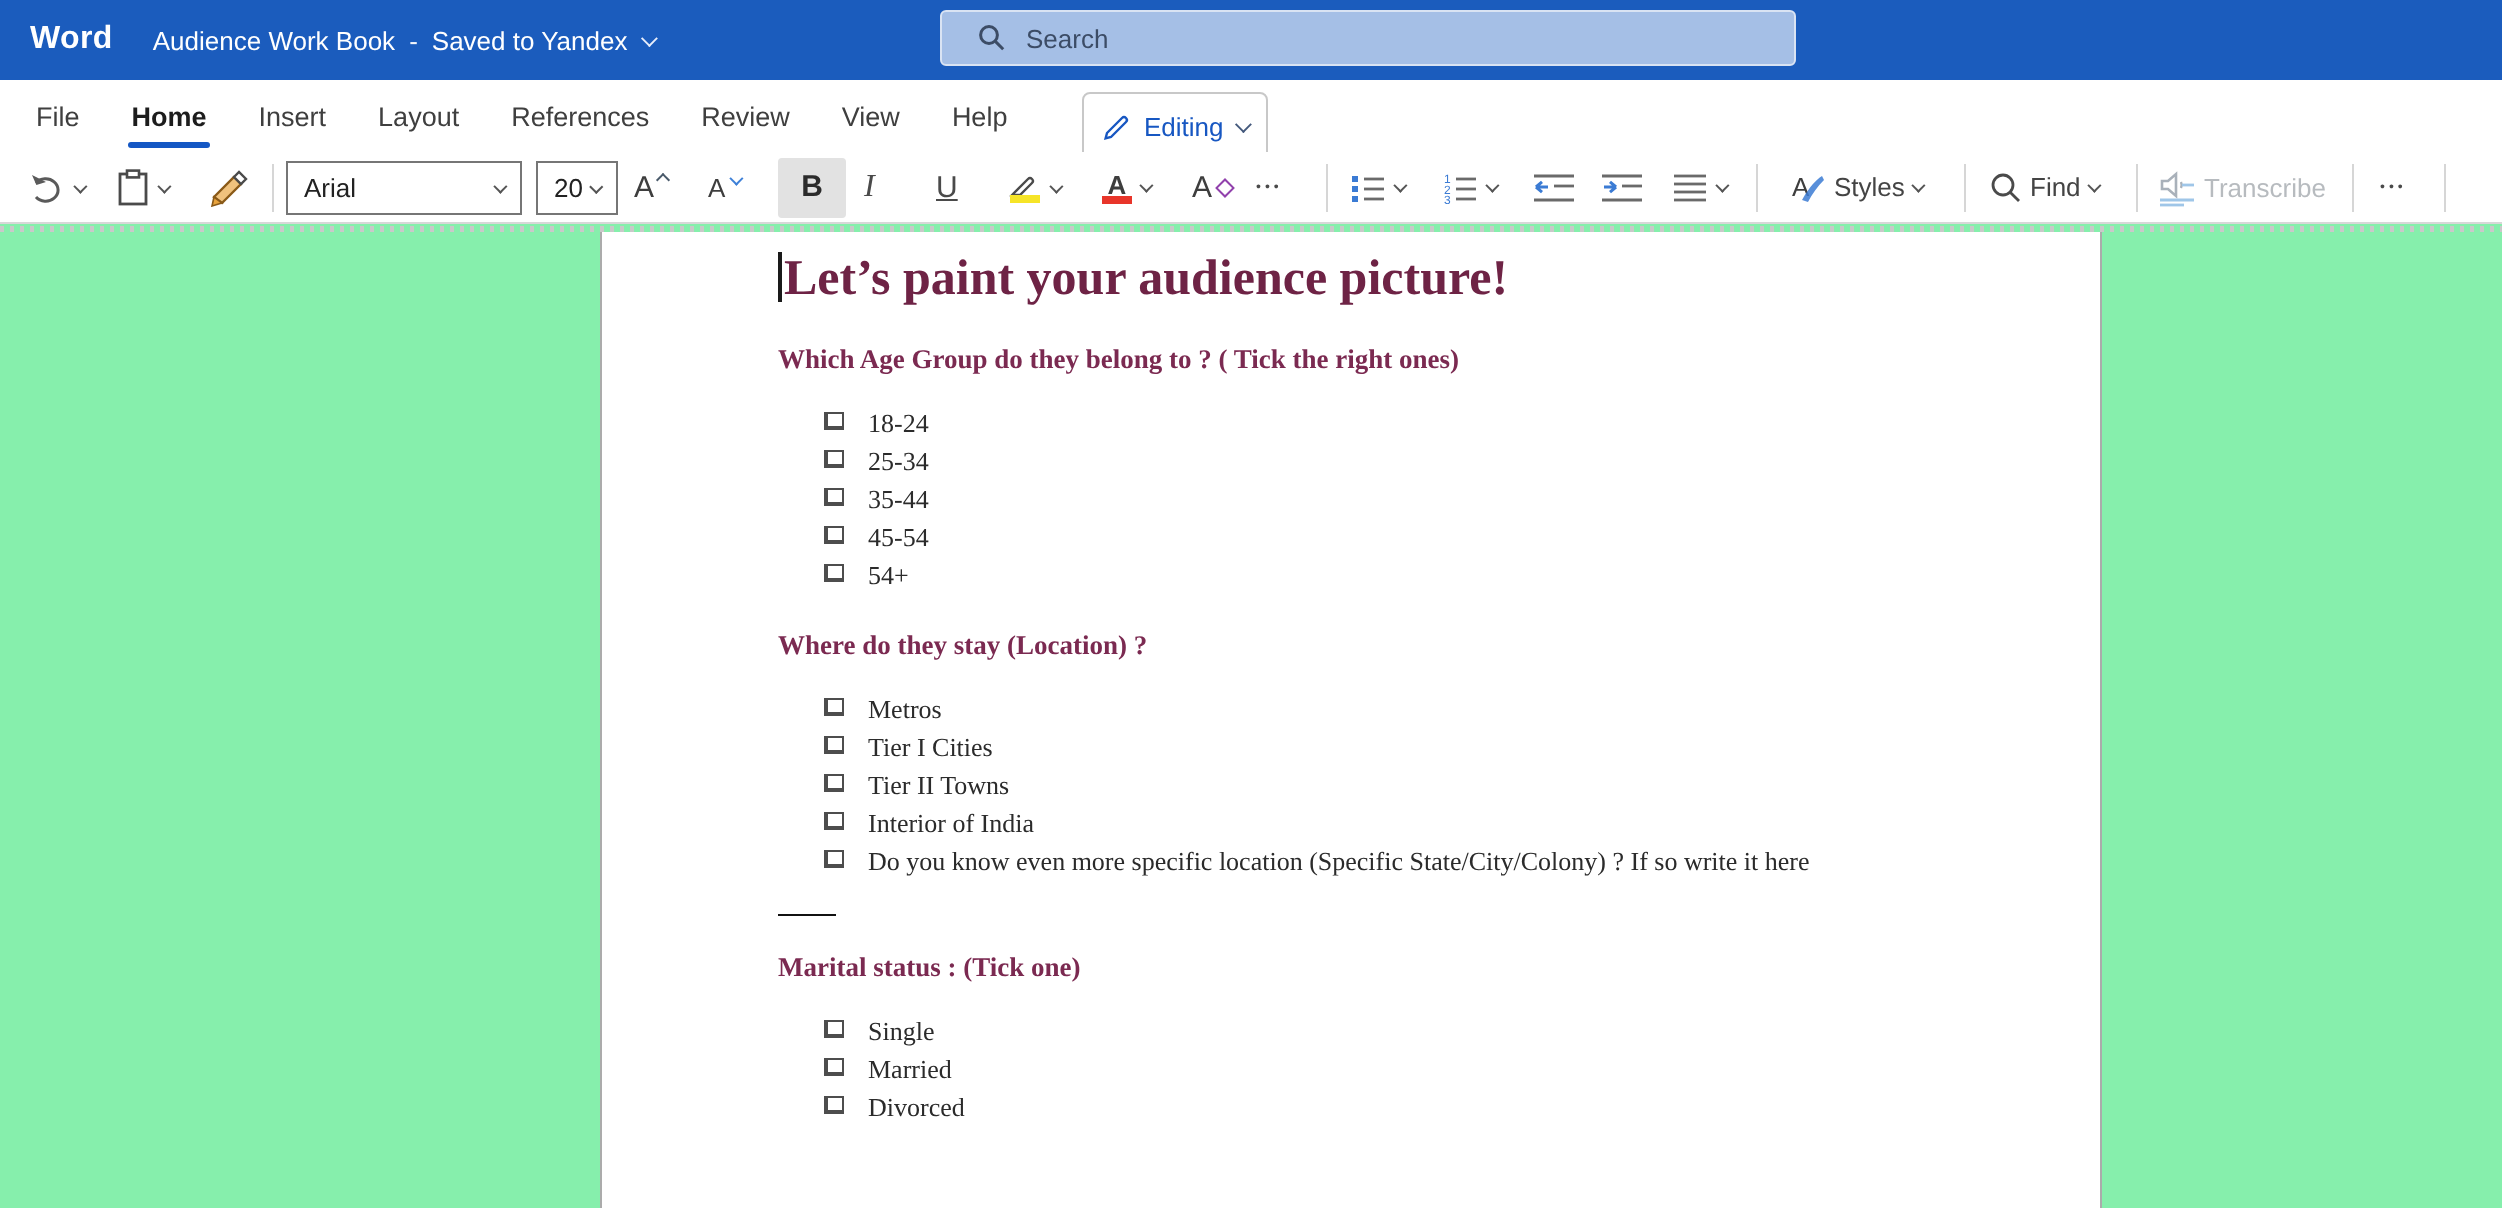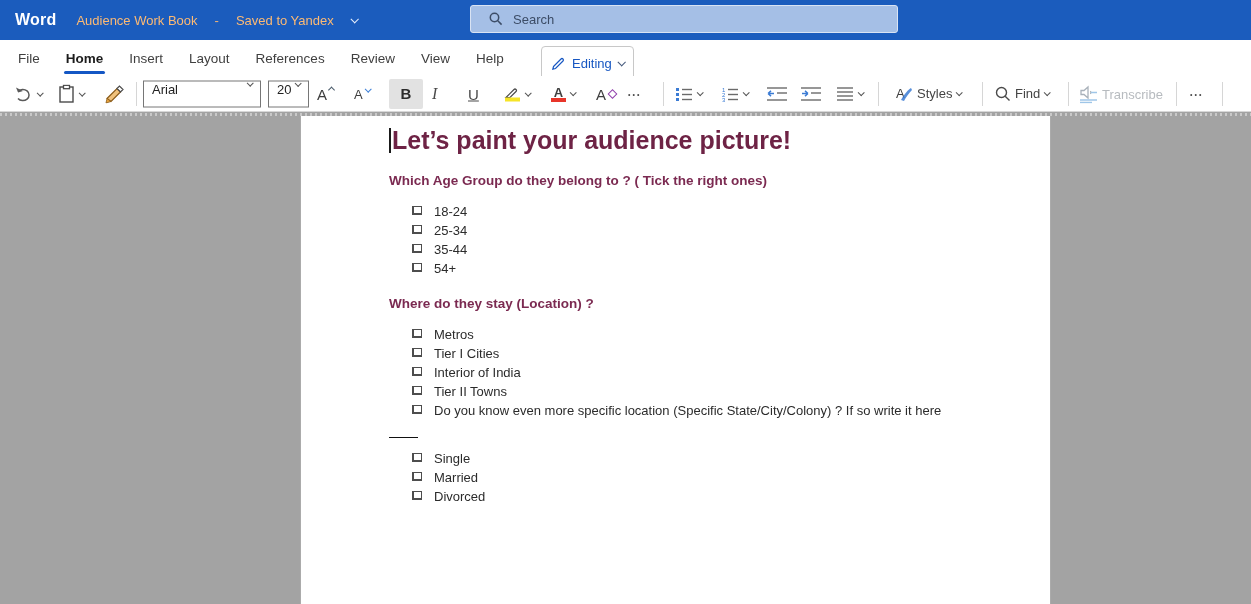--- a/index.html
+++ b/index.html
@@ -2,21 +2,21 @@
 <html><head>
 <meta charset="utf-8">
 <style>
   * { margin:0; padding:0; box-sizing:border-box; }
   html,body { width:1251px; height:604px; overflow:hidden; background:#fff;
               font-family:"Liberation Sans", sans-serif; }
 
   
   .titlebar { position:relative; height:40px; background:#1b5cbd; display:flex; align-items:center; }
   .brand { color:#fff; font-weight:bold; font-size:16px; padding:0 20px 0 15px; letter-spacing:.2px; }
-  .docinfo { color:#fdba74; font-size:13px; display:flex; align-items:center; gap:17px; }
+  .docinfo { color:#ffffff; font-size:13px; display:flex; align-items:center; gap:7px; }
   .docinfo .sep { opacity:.95; }
   .chev { display:inline-block; width:6px; height:6px; border-right:1.4px solid #555;
           border-bottom:1.4px solid #555; transform:rotate(45deg) translateY(-1px); }
   .chev.white { border-color:#e8eefb; }
   .searchbox { position:absolute; left:470px; top:5px; width:428px; height:28px;
                background:#a5bfe6; border:1px solid #d9e3f3; border-radius:3px;
                display:flex; align-items:center; padding-left:18px; gap:10px; cursor:text; }
   .searchbox span { color:#3c4c66; font-size:13px;text-align:center; }
 
   
@@ -32,34 +32,34 @@
   .editing-btn span.lbl { color:#1757c2; font-size:13px; }
   .editing-btn .chev { border-color:#44597c; }
 
   
   .toolbar { position:relative; height:36px; background:#fff; border-bottom:1px solid #d8d8d8; }
   .tb { position:absolute; top:50%; transform:translateY(-50%); display:flex; align-items:center;
         gap:4px; color:#4a4a4a; cursor:pointer; }
   .tb .chev { width:5px; height:5px; }
   .divider { position:absolute; top:6px; width:1px; height:24px; background:#d6d6d6; }
   .selectbox { border:1px solid #767676; background:#fff; height:27px; display:flex;
-               align-items:flex-start; justify-content:space-between; padding:0 8px; font-size:13px; color:#222; }
+               align-items:center; justify-content:space-between; padding:0 8px; font-size:13px; color:#222; }
   .letter { font-size:15px; color:#3e3e3e; }
   .btn-bold { width:34px; height:30px; background:#e2e2e2; border-radius:2px; justify-content:center;
               font-weight:bold; font-size:15px; color:#2b2b2b; }
   .btn-italic { font-style:italic; font-family:"Liberation Serif", serif; font-size:16px; }
   .btn-underline { text-decoration:underline; font-size:15px; }
   .colorbar { display:inline-block; width:15px; height:4px; margin-top:-2px; }
   .stack { display:flex; flex-direction:column; align-items:center; line-height:1; gap:1px; }
   .dots { font-size:7px; letter-spacing:2px; color:#4a4a4a; }
   .grayed { color:#b7bbbf !important; }
   .tb-label { font-size:13px; color:#444; }
 
   
-  .canvas { position:relative; height:492px; background:#a3a3a3; overflow:hidden; }
+  .canvas { position:relative; height:492px; background:#86efac; overflow:hidden;font-family:Liberation Serif, serif; }
   .dotted { position:absolute; top:1px; left:0; right:0; height:3px;
             background:repeating-linear-gradient(90deg,#c9c9c9 0 2px, transparent 2px 5px); }
   .page { position:absolute; left:300px; top:4px; width:751px; height:600px; background:#fff;
           border-left:1px solid #ababab; border-right:1px solid #ababab; padding:8px 88px 0 88px; }
   .caret { display:inline-block; width:2px; height:25px; background:#1a1a1a;
            vertical-align:-4px; margin-right:1px; }
   .doc-title { font-size:25px; font-weight:bold; color:#6e2345; margin:2px 0 0; }
   .doc-heading { font-size:13.5px; font-weight:bold; color:#7b2a51; margin:18px 0 14px; }
   .doc-list { margin:11px 0 17px; }
   .doc-item { display:flex; line-height:19px; font-size:13px; color:#2b2b2b; }
@@ -321,47 +321,52 @@
           <div class="doc-item">
             <span class="cbx"></span>
             <span class="itxt">25-34</span>
           </div>
           <div class="doc-item">
             <span class="cbx"></span>
             <span class="itxt">35-44</span>
           </div>
           <div class="doc-item">
             <span class="cbx"></span>
+            <span class="itxt">45-54</span>
+          </div>
+          <div class="doc-item">
+            <span class="cbx"></span>
             <span class="itxt">54+</span>
           </div>
         </div>
         <p class="doc-heading">Where do they stay  (Location) ?</p>
         <div class="doc-list">
           <div class="doc-item">
             <span class="cbx"></span>
             <span class="itxt">Metros</span>
           </div>
           <div class="doc-item">
             <span class="cbx"></span>
             <span class="itxt">Tier I Cities</span>
           </div>
           <div class="doc-item">
             <span class="cbx"></span>
+            <span class="itxt">Tier II Towns</span>
+          </div>
+          <div class="doc-item">
+            <span class="cbx"></span>
             <span class="itxt">Interior of India</span>
-          </div>
-          <div class="doc-item">
-            <span class="cbx"></span>
-            <span class="itxt">Tier II Towns</span>
           </div>
           <div class="doc-item">
             <span class="cbx"></span>
             <span class="itxt">Do you know even more specific location (Specific State/City/Colony) ? If so write it here</span>
           </div>
         </div>
         <div class="blankline"></div>
+        <p class="doc-heading">Marital status : (Tick one)</p>
         <div class="doc-list">
           <div class="doc-item">
             <span class="cbx"></span>
             <span class="itxt">Single</span>
           </div>
           <div class="doc-item">
             <span class="cbx"></span>
             <span class="itxt">Married</span>
           </div>
           <div class="doc-item">

